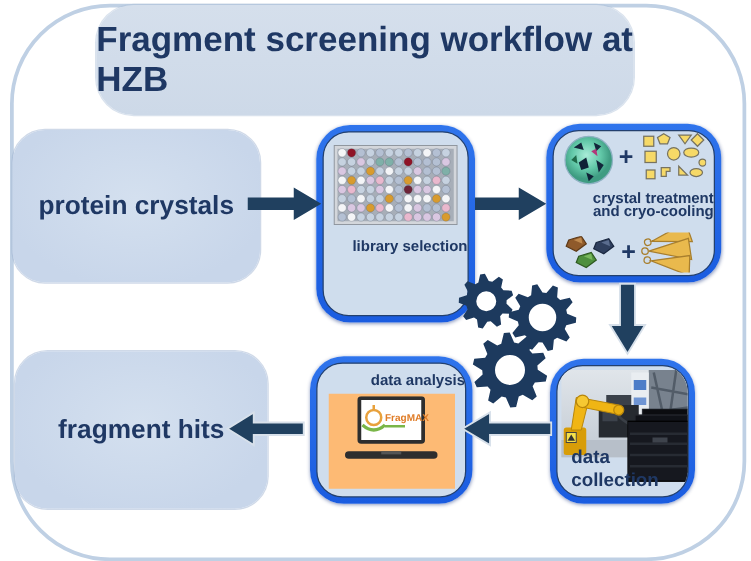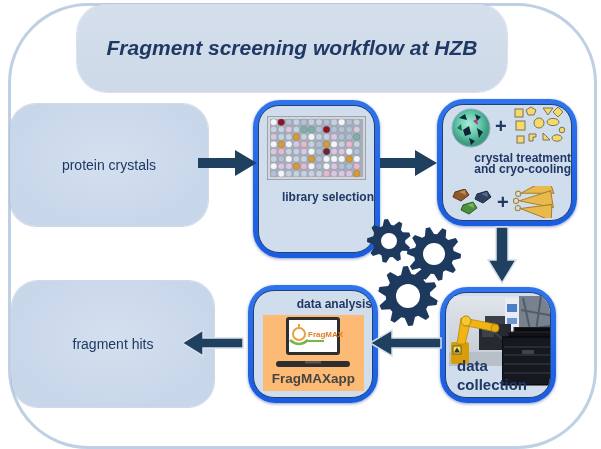--- a/index.html
+++ b/index.html
@@ -4,26 +4,26 @@
 <style>
   html,body{margin:0;padding:0;background:#ffffff;}
   .stage{position:relative;width:601px;height:449px;background:#fff;overflow:hidden;
          font-family:"Liberation Sans",sans-serif;}
   .outer-frame{position:absolute;left:8px;top:3px;width:583px;height:440px;
     border:3px solid var(--outer-border,#bfd0e4);border-radius:80px;z-index:1;}
   .banner{position:absolute;left:77px;top:4px;width:430px;height:88px;border-radius:30px;
     background:linear-gradient(180deg,#d5dfec,var(--banner-fill,#cbd7e7));
     display:flex;align-items:center;justify-content:center;z-index:3;
     box-shadow:0 0 0 1px rgba(170,190,215,.45);}
-  .banner span{font-size:21px;font-weight:bold;color:var(--navy,#1f3864);font-style:italic;}
+  .banner span{font-size:28px;font-weight:bold;color:var(--navy,#1f3864);}
   .plainbox{position:absolute;border-radius:26px;
     background:radial-gradient(ellipse at 50% 45%,#d4e0ef 0%,var(--plain-fill,#c8d6ea) 75%);
     box-shadow:0 0 0 1px rgba(160,180,210,.5);
     display:flex;align-items:center;justify-content:center;z-index:2;}
-  .plainbox span{font-size:14px;font-weight:normal;color:var(--navy,#1f3864);}
+  .plainbox span{font-size:21px;font-weight:bold;color:var(--navy,#1f3864);}
   .protein{left:10px;top:104px;width:198px;height:122px;}
   .hits{left:12px;top:281px;width:202px;height:126px;}
   .bluebox{position:absolute;border-radius:27px;z-index:2;
     background:linear-gradient(180deg,#2f74ec,var(--accent-blue,#1453d8));
     box-shadow:0 1px 3px rgba(10,40,120,.45);}
   .bluebox .inner{position:absolute;left:5px;top:5px;right:5px;bottom:5px;
     border:1.5px solid #23406e;border-radius:21px;background:var(--box-fill,#cfdded);overflow:hidden;}
   .library{left:253px;top:100px;width:127px;height:158px;}
   .treatment{left:437px;top:99px;width:140px;height:127px;}
   .analysis{left:248px;top:285px;width:130px;height:118px;}
@@ -309,21 +309,20 @@
           <rect x="16" y="0" width="54" height="38" rx="3" fill="#2e2e2e"></rect>
           <rect x="19" y="3" width="48" height="32" fill="#ffffff"></rect>
           <line x1="29" y1="7" x2="29" y2="11" stroke="#e8a13c" stroke-width="2"></line>
           <circle cx="29" cy="17" r="6" fill="none" stroke="#e8a13c" stroke-width="2"></circle>
           <path d="M20,23 Q29,31 38,23" fill="none" stroke="#7ab648" stroke-width="2.5"></path>
           <text x="38" y="20" font-size="8" font-weight="bold" fill="#e07d28" font-family="Liberation Sans, sans-serif">FragMAX</text>
           <rect x="38" y="23" width="16" height="2" fill="#7ab648"></rect>
           <rect x="6" y="44" width="74" height="6" rx="3" fill="#2e2e2e"></rect>
           <rect x="35" y="44" width="16" height="2.5" fill="#555"></rect>
         </svg>
-        <div class="caption">FragMAXapp</div>
       </div>
     </div>
   </div>
 
   <svg class="arrow" style="left:180px;top:328px" width="64" height="30">
     <polygon class="arr-outlined" points="63,10 23,10 23,2 2,15 23,28 23,20 63,20"></polygon>
   </svg>
 
   <div class="plainbox hits">
     <span>fragment hits</span>

